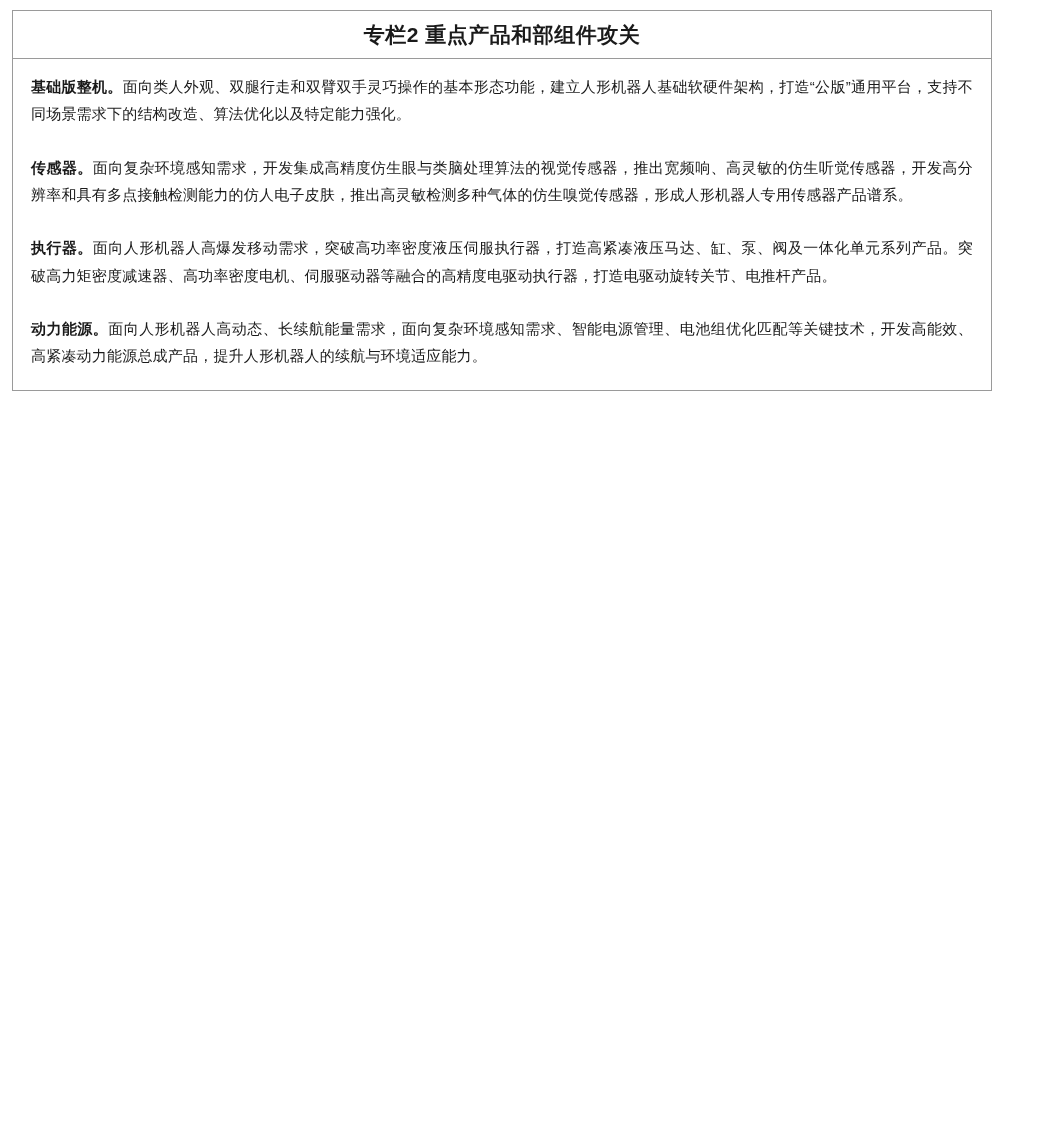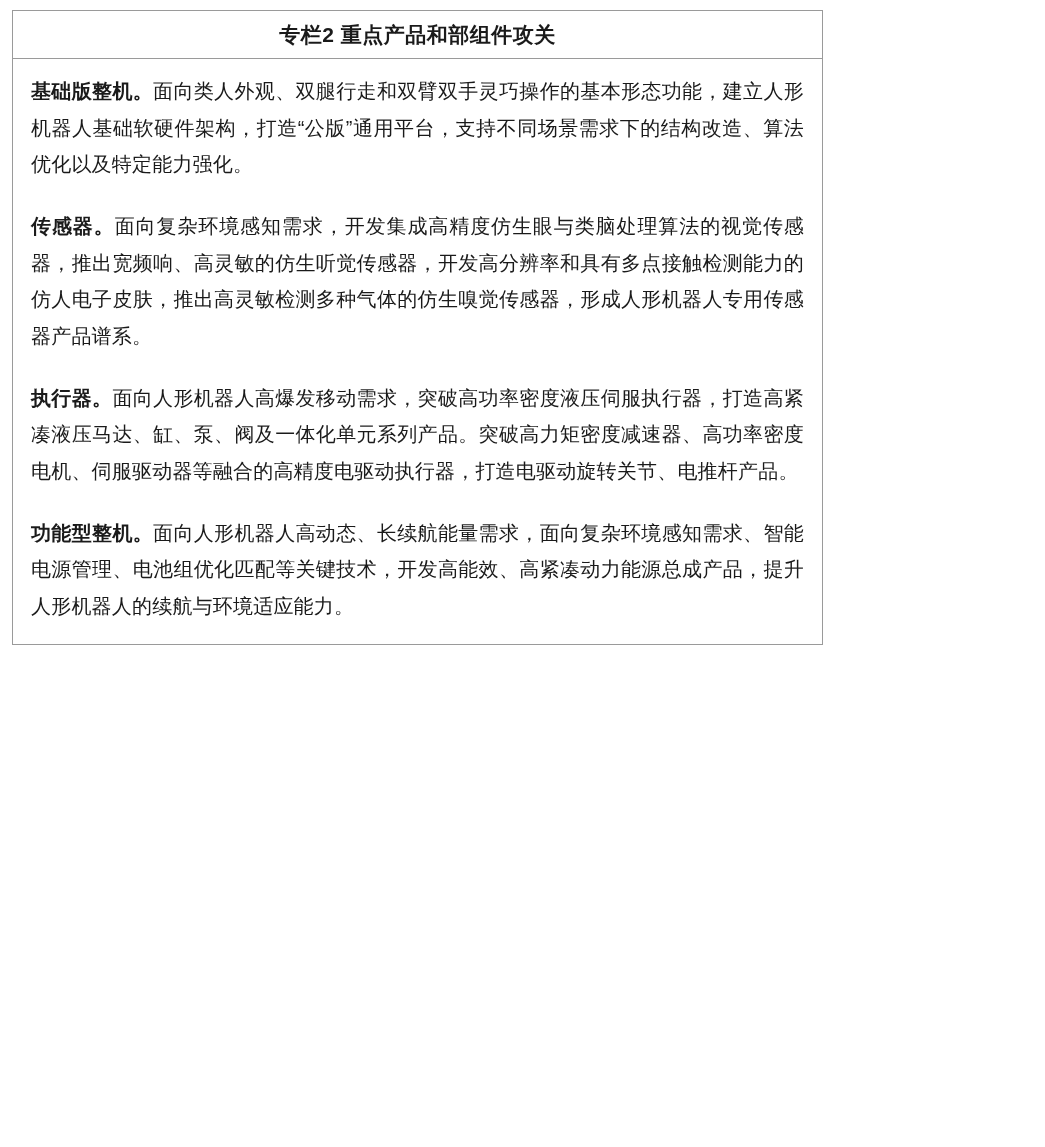--- a/index.html
+++ b/index.html
@@ -8,51 +8,50 @@
     background: #ffffff;
   }
   body {
     width: 1045px;
     min-height: 1147px;
     font-family: "Liberation Sans", "DejaVu Sans", sans-serif;
     color: #1a1a1a;
   }
   .doc-box {
     box-sizing: border-box;
-    width: 811px;
+    width: 980px;
     margin: 10px 12px 18px 12px;
     border: 1px solid #9a9a9a;
     background: #ffffff;
   }
   .doc-title {
     text-align: center;
     font-size: 21px;
     font-weight: bold;
     letter-spacing: 0.5px;
     padding: 11px 0 11px 0;
     border-bottom: 1px solid #9a9a9a;
     line-height: 1.2;
   }
   .doc-body {
     padding: 14px 18px 16px 18px;
   }
   .para {
-    font-size: 20px;
+    font-size: 15px;
     line-height: 1.82;
     text-align: justify;
     text-justify: inter-ideograph;
     margin: 0 0 20px 0;
     letter-spacing: 0.2px;
   }
   .para:last-child {
     margin-bottom: 4px;
   }
   .para.gap-before {
     margin-top: 26px;
-    font-family: Liberation Serif, serif;
   }
   .lead {
     font-weight: bold;
   }
 </style>
 </head>
 <body>
 
 <div class="doc-box">
 
@@ -68,17 +67,17 @@
     <p class="para gap-before">
       <span class="lead">传感器。</span><span>面向复杂环境感知需求，开发集成高精度仿生眼与类脑处理算法的视觉传感器，推出宽频响、高灵敏的仿生听觉传感器，开发高分辨率和具有多点接触检测能力的仿人电子皮肤，推出高灵敏检测多种气体的仿生嗅觉传感器，形成人形机器人专用传感器产品谱系。</span>
     </p>
 
     <p class="para gap-before">
       <span class="lead">执行器。</span><span>面向人形机器人高爆发移动需求，突破高功率密度液压伺服执行器，打造高紧凑液压马达、缸、泵、阀及一体化单元系列产品。突破高力矩密度减速器、高功率密度电机、伺服驱动器等融合的高精度电驱动执行器，打造电驱动旋转关节、电推杆产品。</span>
     </p>
 
 
     <p class="para gap-before">
-      <span class="lead">功能型整机。</span><span>面向人形机器人高动态、长续航能量需求，面向复杂环境感知需求、智能电源管理、电池组优化匹配等关键技术，开发高能效、高紧凑动力能源总成产品，提升人形机器人的续航与环境适应能力。</span>
+      <span class="lead">动力能源。</span><span>面向人形机器人高动态、长续航能量需求，面向复杂环境感知需求、智能电源管理、电池组优化匹配等关键技术，开发高能效、高紧凑动力能源总成产品，提升人形机器人的续航与环境适应能力。</span>
     </p>
 
   </div>
 </div>
 
 </body></html>

